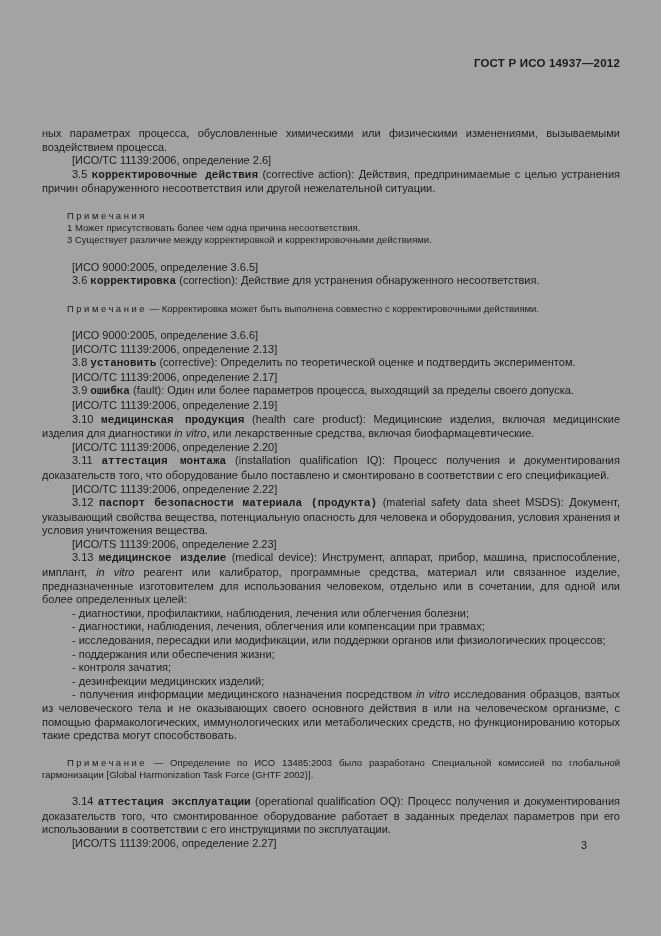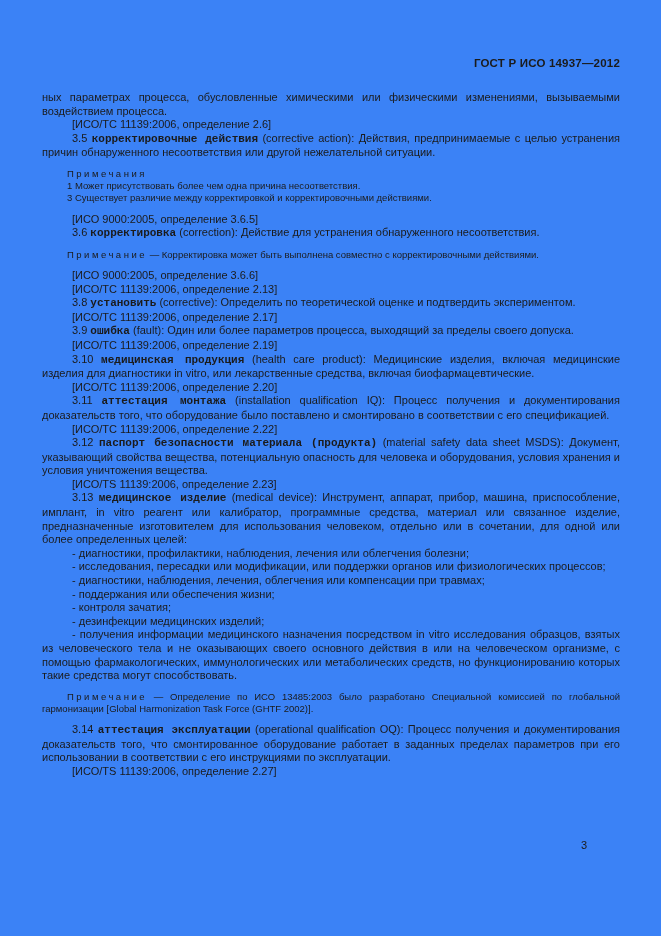--- a/index.html
+++ b/index.html
@@ -1,20 +1,20 @@
 <!DOCTYPE html>
 <html><head>
 <meta charset="utf-8">
 <style>
   html, body { margin: 0; padding: 0; }
   .page {
     position: relative;
     width: 661px;
     height: 936px;
-    background: #3b82f6;
+    background: #a3a3a3;
     font-family: "Liberation Sans", sans-serif;
     color: #1b1b1b;
     overflow: hidden;
   }
   .doc-header {
     position: absolute;
     top: 57px;
     right: 41px;
     font-size: 11.5px;
     font-weight: bold;
@@ -22,25 +22,25 @@
     white-space: nowrap;
   }
   .doc-body {
     position: absolute;
     top: 91px;
     left: 42px;
     width: 578px;
   }
   .blk { margin: 0; text-align: justify; }
   .body-blk { font-size: 11px; line-height: 13.6px; text-indent: 30px; }
-  .cont { text-indent: 0; }
+  .cont { text-indent: 0; margin-top: 36px; }
   .small-blk { font-size: 9.5px; line-height: 12.2px; text-indent: 25px; }
-  .small-blk + .body-blk, .body-blk + .small-blk { margin-top: 8px; }
+  .small-blk + .body-blk, .body-blk + .small-blk { margin-top: 14px; }
   .b { font-weight: bold; font-family: Liberation Mono, monospace; }
-  .i { }
+  .i { font-style: italic; }
   .sp { letter-spacing: 2.5px; }
   .page-num {
     position: absolute;
     top: 839px;
     right: 74px;
     font-size: 11px;
   }
 </style>
 </head>
 <body>
@@ -65,22 +65,22 @@
       <p class="blk body-blk"><span>3.9 </span><span class="b">ошибка</span><span> (fault): Один или более параметров процесса, выходящий за пределы своего допуска.</span></p>
       <p class="blk body-blk"><span>[ИСО/ТС 11139:2006, определение 2.19]</span></p>
       <p class="blk body-blk"><span>3.10 </span><span class="b">медицинская продукция</span><span> (health care product): Медицинские изделия, включая медицинские изделия для диагностики </span><span class="i">in vitro</span><span>, или лекарственные средства, включая биофармацевтические.</span></p>
       <p class="blk body-blk"><span>[ИСО/ТС 11139:2006, определение 2.20]</span></p>
       <p class="blk body-blk"><span>3.11 </span><span class="b">аттестация монтажа</span><span> (installation qualification IQ): Процесс получения и документирования доказательств того, что оборудование было поставлено и смонтировано в соответствии с его спецификацией.</span></p>
       <p class="blk body-blk"><span>[ИСО/ТС 11139:2006, определение 2.22]</span></p>
       <p class="blk body-blk"><span>3.12 </span><span class="b">паспорт безопасности материала (продукта)</span><span> (material safety data sheet MSDS): Документ, указывающий свойства вещества, потенциальную опасность для человека и оборудования, условия хранения и условия уничтожения вещества.</span></p>
       <p class="blk body-blk"><span>[ИСО/TS 11139:2006, определение 2.23]</span></p>
       <p class="blk body-blk"><span>3.13 </span><span class="b">медицинское изделие</span><span> (medical device): Инструмент, аппарат, прибор, машина, приспособление, имплант, </span><span class="i">in vitro</span><span> реагент или калибратор, программные средства, материал или связанное изделие, предназначенные изготовителем для использования человеком, отдельно или в сочетании, для одной или более определенных целей:</span></p>
       <p class="blk body-blk"><span>- диагностики, профилактики, наблюдения, лечения или облегчения болезни;</span></p>
+      <p class="blk body-blk"><span>- диагностики, наблюдения, лечения, облегчения или компенсации при травмах;</span></p>
       <p class="blk body-blk"><span>- исследования, пересадки или модификации, или поддержки органов или физиологических процессов;</span></p>
-      <p class="blk body-blk"><span>- диагностики, наблюдения, лечения, облегчения или компенсации при травмах;</span></p>
       <p class="blk body-blk"><span>- поддержания или обеспечения жизни;</span></p>
       <p class="blk body-blk"><span>- контроля зачатия;</span></p>
       <p class="blk body-blk"><span>- дезинфекции медицинских изделий;</span></p>
       <p class="blk body-blk"><span>- получения информации медицинского назначения посредством </span><span class="i">in vitro</span><span> исследования образцов, взятых из человеческого тела и не оказывающих своего основного действия в или на человеческом организме, с помощью фармакологических, иммунологических или метаболических средств, но функционированию которых такие средства могут способствовать.</span></p>
       <p class="blk small-blk"><span class="sp">Примечание</span><span> — Определение по ИСО 13485:2003 было разработано Специальной комиссией по глобальной гармонизации [Global Harmonization Task Force (GHTF 2002)].</span></p>
       <p class="blk body-blk"><span>3.14 </span><span class="b">аттестация эксплуатации</span><span> (operational qualification OQ): Процесс получения и документирования доказательств того, что смонтированное оборудование работает в заданных пределах параметров при его использовании в соответствии с его инструкциями по эксплуатации.</span></p>
       <p class="blk body-blk"><span>[ИСО/TS 11139:2006, определение 2.27]</span></p>
     </div>
 
   <div class="page-num">3</div>

